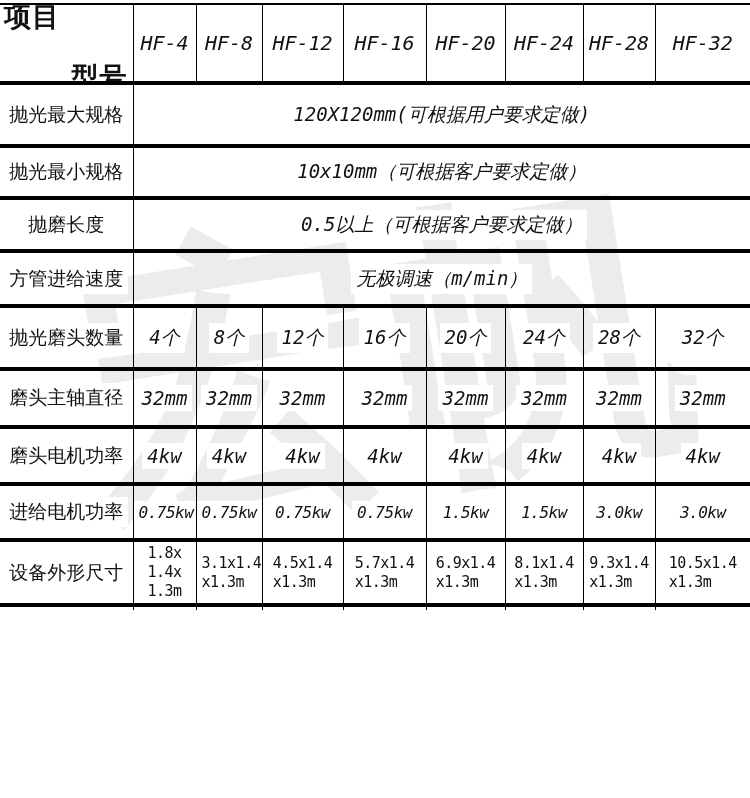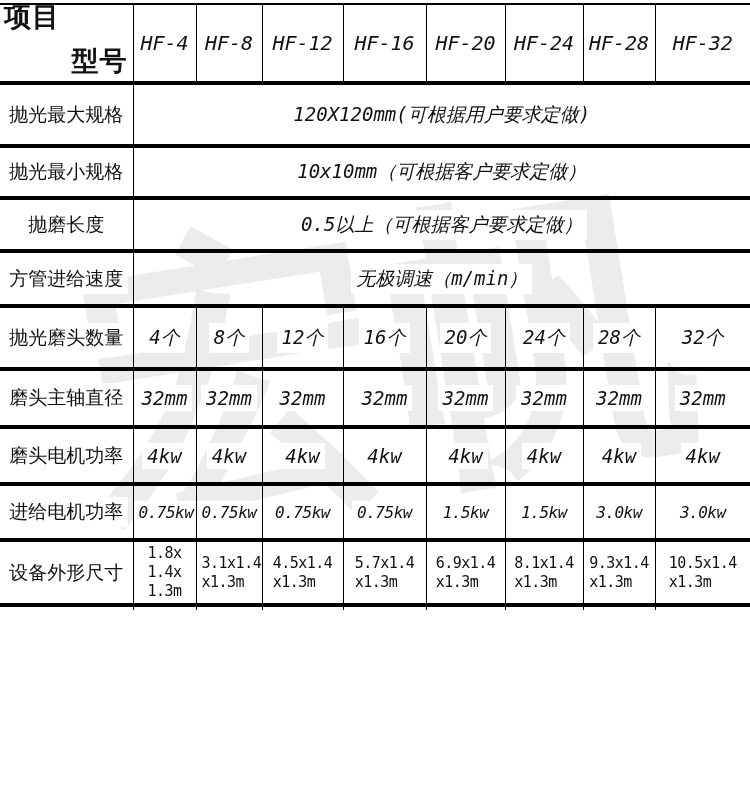--- a/index.html
+++ b/index.html
@@ -55,21 +55,21 @@
   .lbl{font-size:19px;}
   .tight{font-size:16px;letter-spacing:-1px;}
   .hf{font-size:20px;font-style:italic;}
   .val{font-size:19px;font-style:italic;}
   .snug{font-size:16px;letter-spacing:-0.5px;text-align:right;}
   .dims{font-size:15px;line-height:19px;white-space:pre-line;text-align:left;letter-spacing:-0.5px;}
   
   .corner{position:relative;height:100%;}
   .corner svg{position:absolute;left:0;top:0;width:100%;height:100%;}
   .corner .tr-label{
-    position:absolute;top:0;right:5px;
+    position:absolute;top:16px;right:5px;
     font-size:27px;font-weight:bold;letter-spacing:1px;
   }
   .corner .bl-label{
     position:absolute;bottom:8px;left:4px;
     font-size:27px;font-weight:bold;letter-spacing:1px;text-align:right;
   }
 </style>
 </head>
 <body>
 

